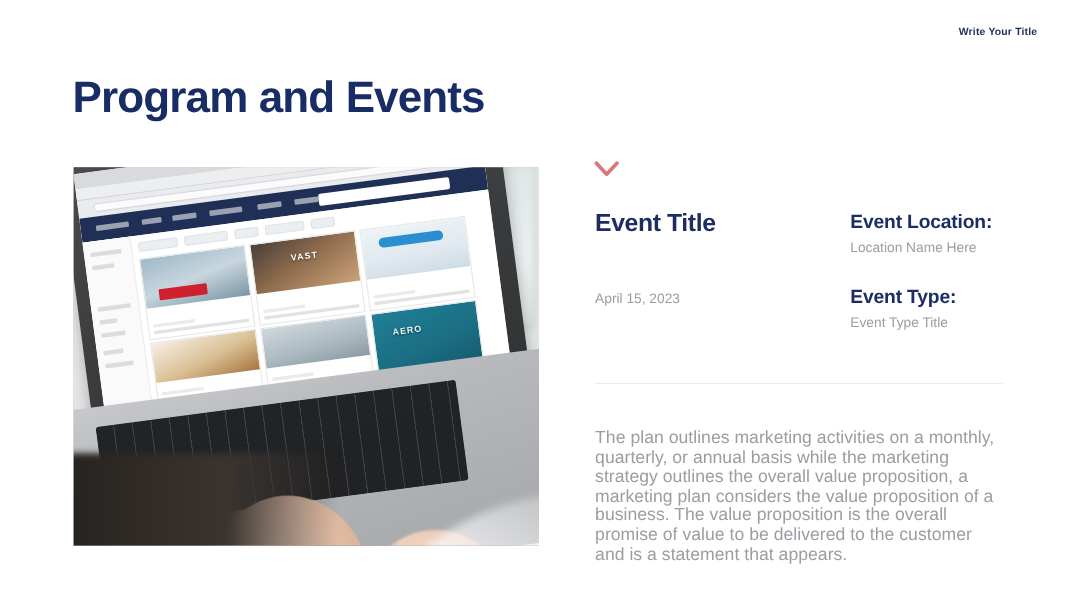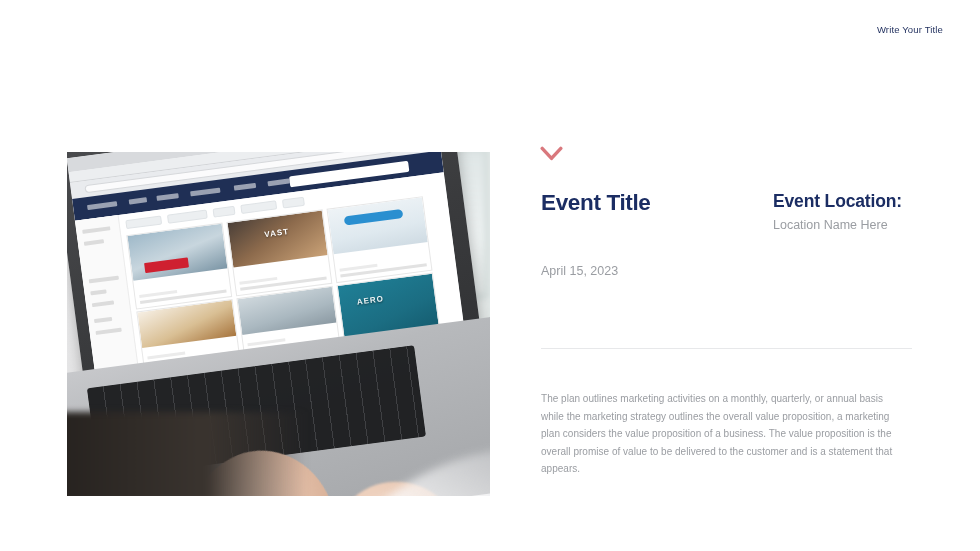--- a/index.html
+++ b/index.html
@@ -13,21 +13,21 @@
     position:relative;
     width:980px; height:551px;
     background:#ffffff;
   }
 
   
   .header-title {
     position:absolute;
     right:37px; top:24px;
     font-size:9.5px;
-    font-weight:normal;
+    font-weight:bold;
     letter-spacing:0.15px;
     color:#1e2d5c;
     white-space:nowrap;
   }
 
   
   .page-title {
     position:absolute;
     left:66px; top:66px;
     font-size:40px;
@@ -249,33 +249,34 @@
 
   .divider {
     position:absolute; left:541px; top:348px;
     width:371px; height:1px;
     background:#e7e8ea;
   }
 
   .body-copy {
     position:absolute; left:541px; top:390px;
     width:366px;
-    font-size:10px;
+    font-size:16px;
     line-height:17.6px;
     color:#9a9da2;
     letter-spacing:0.02px;
   }
 </style>
 </head>
 <body>
 
 <div class="slide">
 
   <div class="header-title">Write Your Title</div>
 
+  <h1 class="page-title">Program and Events</h1>
 
   <div class="photo-frame">
     <div class="photo">
 
       <div class="bg-wall">
         <div class="bg-panel"></div>
       </div>
 
       <div class="lid">
         <div class="screen">
@@ -393,20 +394,24 @@
       </div>
       <div class="field col1">
         <div class="field-label big">Event Title</div>
       </div>
     </div>
 
     <div class="field-row">
       <div class="field col1">
         <div class="field-value">April 15, 2023</div>
       </div>
+      <div class="field col2">
+        <div class="field-label">Event Type:</div>
+        <div class="field-value">Event Type Title</div>
+      </div>
     </div>
   </div>
 
   <div class="divider"></div>
 
   <p class="body-copy">The plan outlines marketing activities on a monthly, quarterly, or annual basis while the marketing strategy outlines the overall value proposition, a marketing plan considers the value proposition of a business. The value proposition is the overall promise of value to be delivered to the customer and is a statement that appears.</p>
 
 </div>
 
 </body></html>

